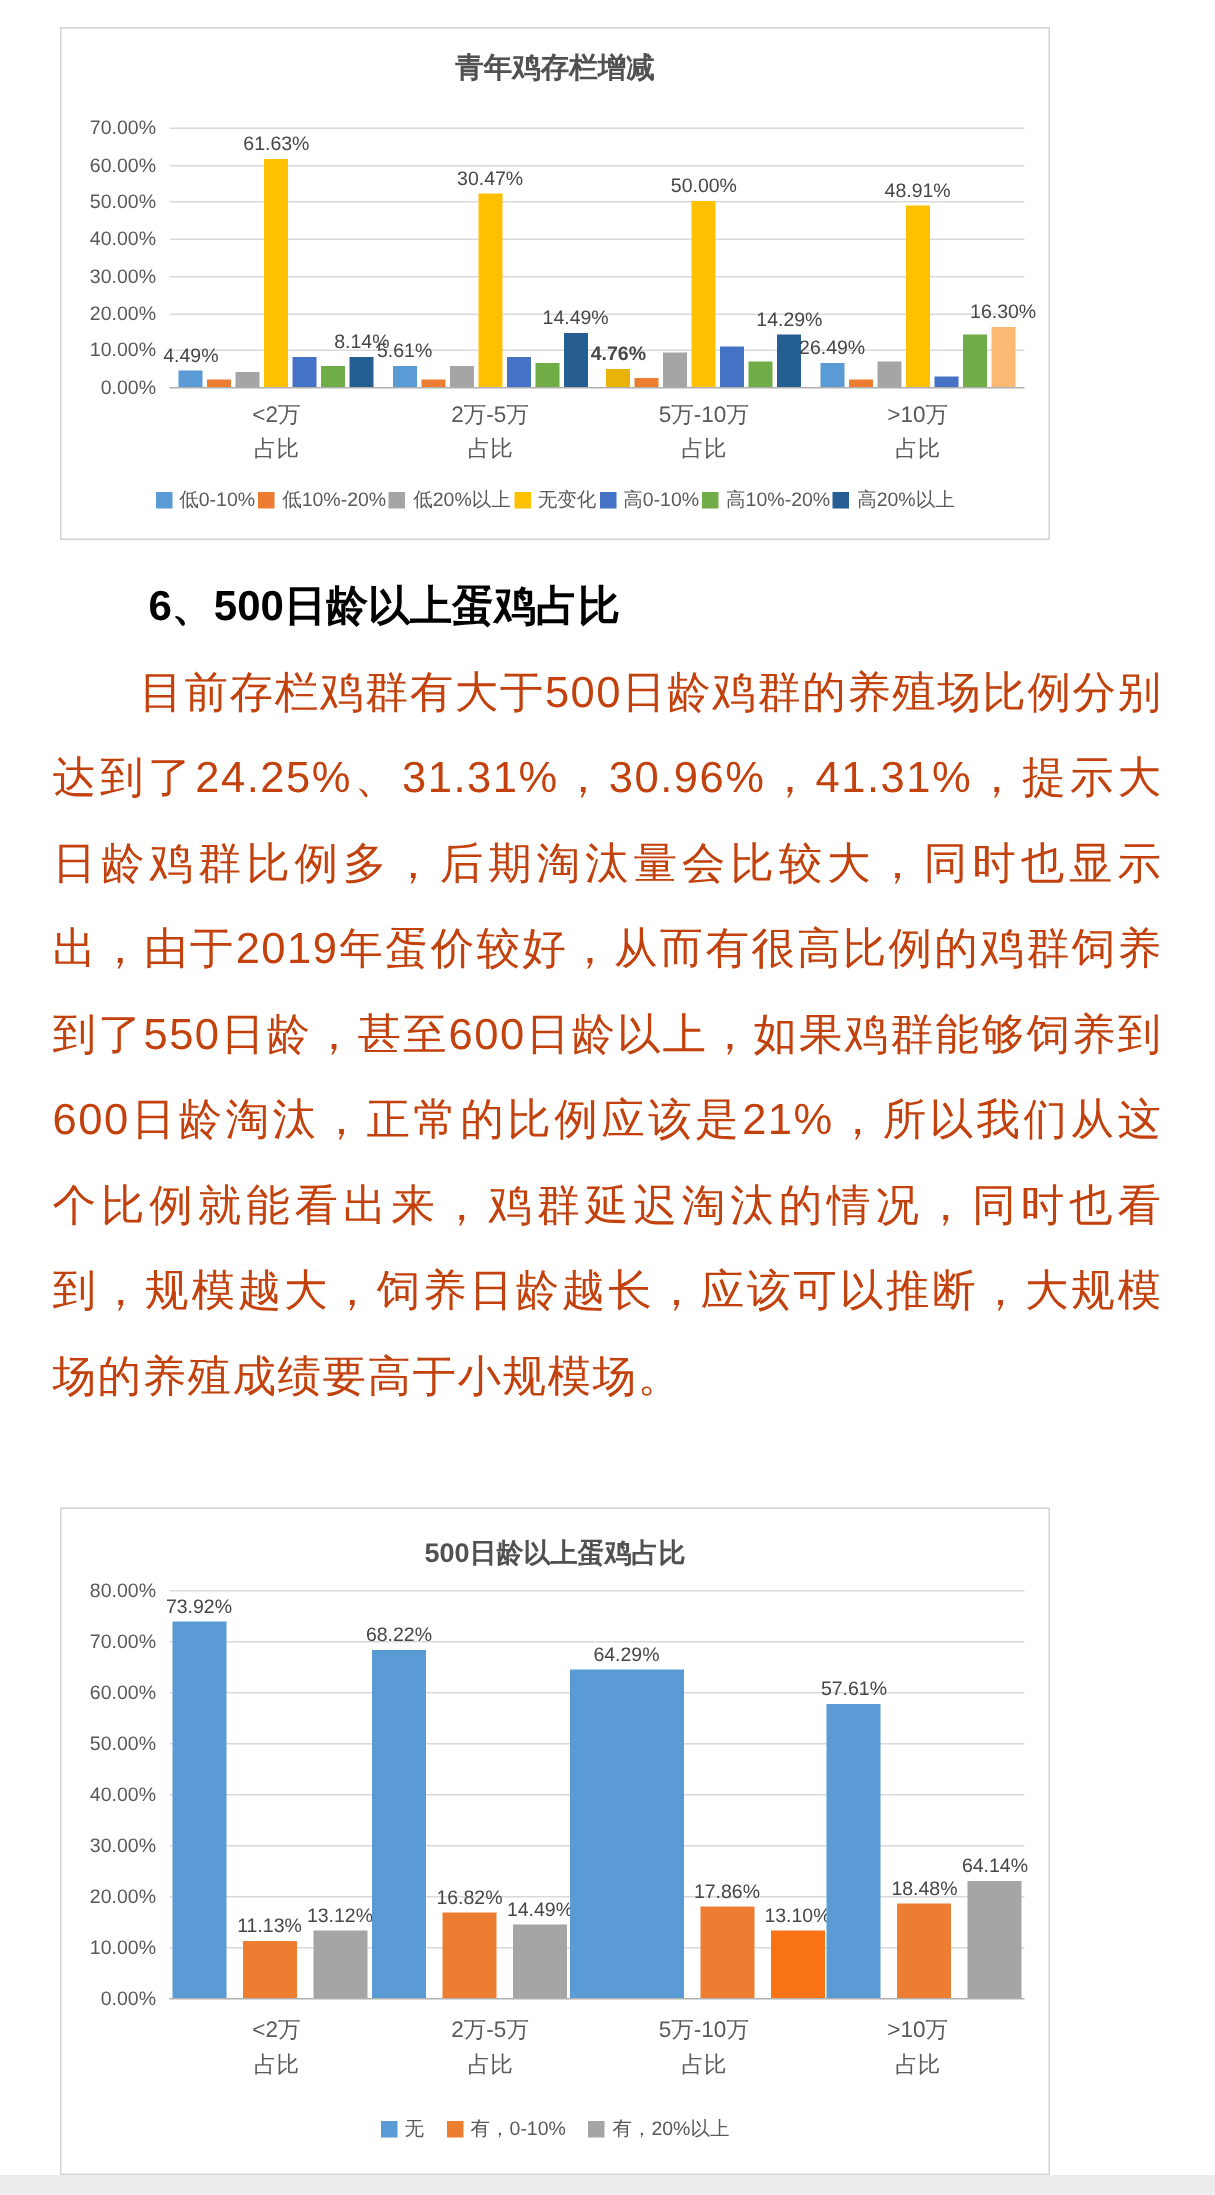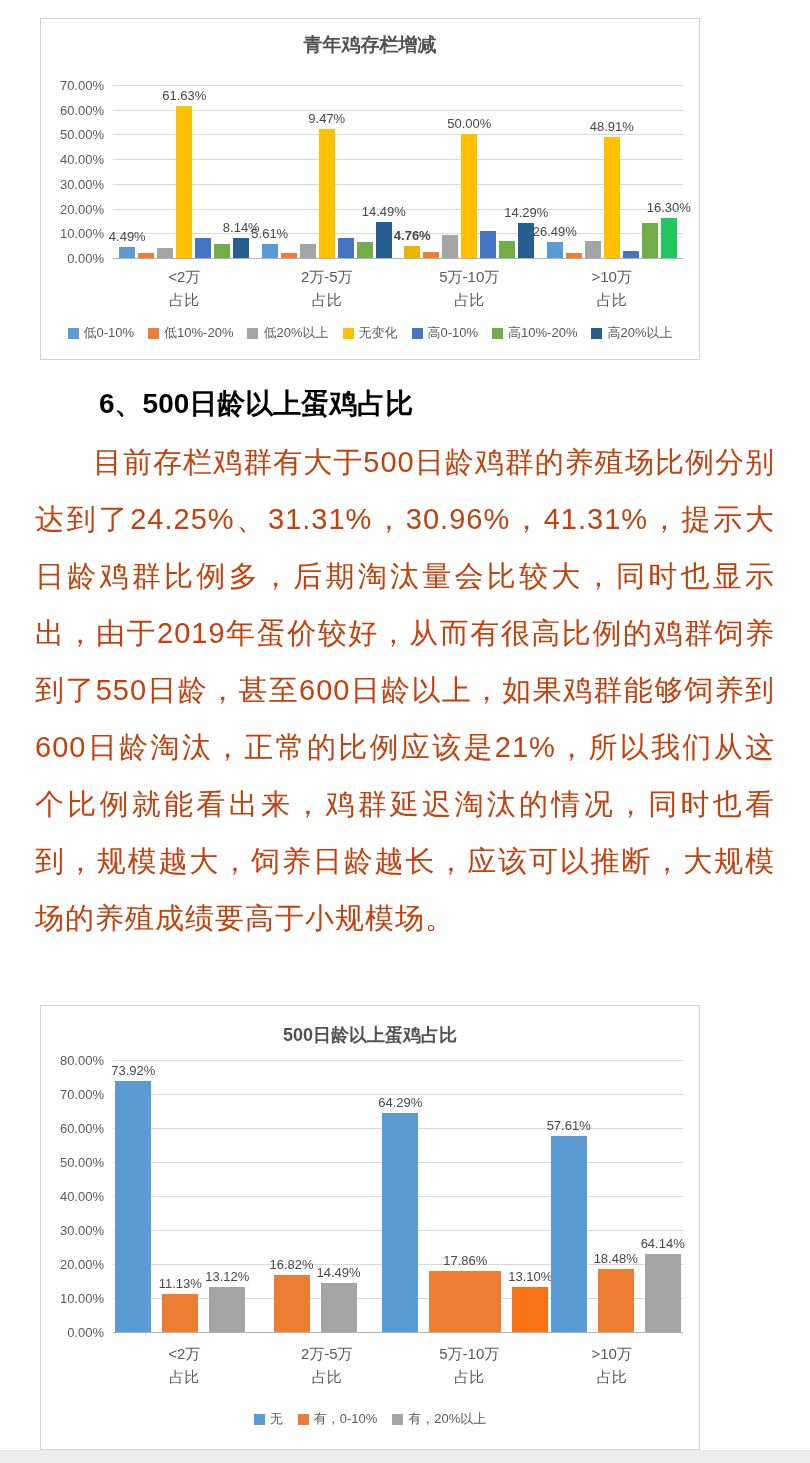--- a/index.html
+++ b/index.html
@@ -35,21 +35,21 @@
   .bar{position:relative;}
   #chart1 .bar{width:16px;}
   #chart2 .bar{width:36px;}
   .bar-label{position:absolute;bottom:100%;left:50%;transform:translateX(-50%);
     margin-bottom:3px;font-size:13px;color:#474747;white-space:nowrap;}
   .xlabels{display:flex;margin-left:72px;padding-right:16px;}
   #chart1 .xlabels{margin-top:8px;}
   #chart2 .xlabels{margin-top:11px;}
   .xlabel{flex:1;text-align:center;font-size:15px;color:#595959;line-height:1.5;}
   .legend{display:flex;justify-content:center;align-items:center;}
-  #chart1 .legend{margin-top:13px;gap:14px;}
+  #chart1 .legend{margin-top:13px;gap:2px;}
   #chart2 .legend{margin-top:22px;gap:15px;}
   .legend-item{display:flex;align-items:center;gap:5px;font-size:13px;color:#595959;white-space:nowrap;}
   .swatch{width:11px;height:11px;display:inline-block;flex:0 0 11px;}
   #heading{position:absolute;left:99px;top:386px;margin:0;
     font-size:28px;line-height:1.3;color:#000;font-weight:bold;}
   #para{position:absolute;left:35px;top:434px;width:740px;margin:0;
     font-size:29px;line-height:57px;color:#c2410c;
     text-align:justify;text-indent:2em;letter-spacing:1px;}
   .bottom-strip{position:absolute;left:0;bottom:0;width:100%;height:13px;background:#ececec;}
 </style>
@@ -95,21 +95,21 @@
                 <span class="bar-label">8.14%</span>
               </div>
             </div>
             <div class="group">
               <div class="bar" style="height: 13.8647px; background: rgb(91, 155, 213);">
                 <span class="bar-label">5.61%</span>
               </div>
               <div class="bar" style="height: 4.69571px; background: rgb(237, 125, 49);"></div>
               <div class="bar" style="height: 13.84px; background: rgb(165, 165, 165);"></div>
               <div class="bar" style="height: 129.355px; background: rgb(255, 192, 0);">
-                <span class="bar-label">9.47%</span>
+                <span class="bar-label">30.47%</span>
               </div>
               <div class="bar" style="height: 19.5243px; background: rgb(68, 114, 196);"></div>
               <div class="bar" style="height: 16.3114px; background: rgb(112, 173, 71);"></div>
               <div class="bar" style="height: 35.811px; background: rgb(37, 94, 145);">
                 <span class="bar-label">14.49%</span>
               </div>
             </div>
             <div class="group">
               <div class="bar" style="height: 11.764px; background: #eab308; font-weight: bold;">
                 <span class="bar-label">4.76%</span>
@@ -129,21 +129,21 @@
               <div class="bar" style="height: 16.1137px; background: rgb(91, 155, 213);">
                 <span class="bar-label">26.49%</span>
               </div>
               <div class="bar" style="height: 5.43714px; background: rgb(237, 125, 49);"></div>
               <div class="bar" style="height: 17.3px; background: rgb(165, 165, 165);"></div>
               <div class="bar" style="height: 120.878px; background: rgb(255, 192, 0);">
                 <span class="bar-label">48.91%</span>
               </div>
               <div class="bar" style="height: 7.41429px; background: rgb(68, 114, 196);"></div>
               <div class="bar" style="height: 34.6px; background: rgb(112, 173, 71);"></div>
-              <div class="bar" style="height: 40.2843px; background: #22c55e;">
+              <div class="bar" style="height: 40.2843px; background: #fdba74;">
                 <span class="bar-label">16.30%</span>
               </div>
             </div>
           </div>
         </div>
       </div>
       <div class="xlabels">
         <div class="xlabel">
           <div>&lt;2万</div>
           <div>占比</div>
@@ -224,32 +224,35 @@
                 <span class="bar-label">73.92%</span>
               </div>
               <div class="bar" style="height: 37.842px; background: rgb(237, 125, 49);">
                 <span class="bar-label">11.13%</span>
               </div>
               <div class="bar" style="height: 44.608px; background: rgb(165, 165, 165);">
                 <span class="bar-label">13.12%</span>
               </div>
             </div>
             <div class="group">
+              <div class="bar" style="height: 231.948px; background: rgb(91, 155, 213);">
+                <span class="bar-label">68.22%</span>
+              </div>
               <div class="bar" style="height: 57.188px; background: rgb(237, 125, 49);">
                 <span class="bar-label">16.82%</span>
               </div>
               <div class="bar" style="height: 49.266px; background: rgb(165, 165, 165);">
                 <span class="bar-label">14.49%</span>
               </div>
             </div>
             <div class="group">
-              <div class="bar" style="height: 218.586px; background: rgb(91, 155, 213);">
+              <div class="bar" style="height: 218.586px; background: rgb(91, 155, 213); padding-left: 40px;">
                 <span class="bar-label">64.29%</span>
               </div>
-              <div class="bar" style="height: 60.724px; background: rgb(237, 125, 49); padding-left: 36px;">
+              <div class="bar" style="height: 60.724px; background: rgb(237, 125, 49);">
                 <span class="bar-label">17.86%</span>
               </div>
               <div class="bar" style="height: 44.54px; background: #f97316;">
                 <span class="bar-label">13.10%</span>
               </div>
             </div>
             <div class="group">
               <div class="bar" style="height: 195.874px; background: rgb(91, 155, 213);">
                 <span class="bar-label">57.61%</span>
               </div>

